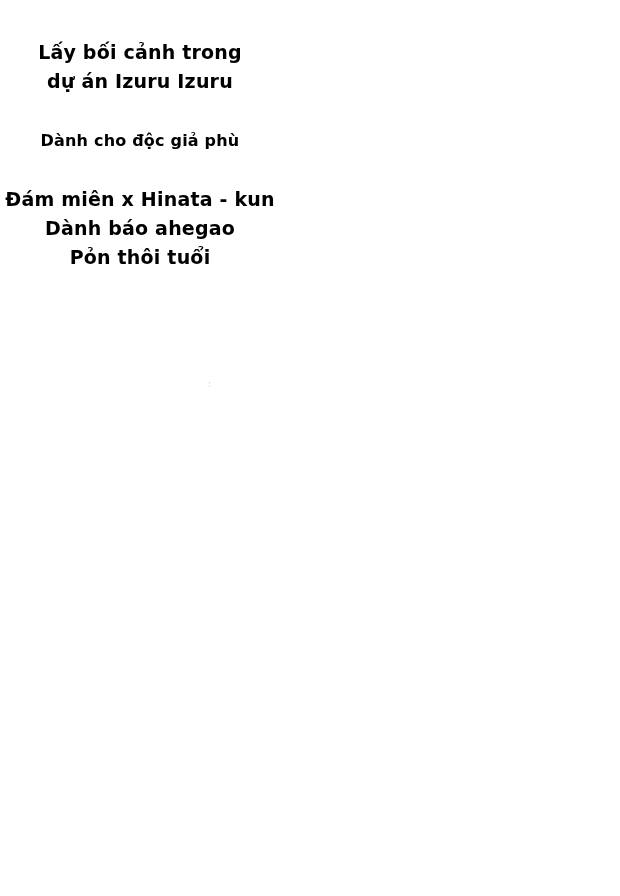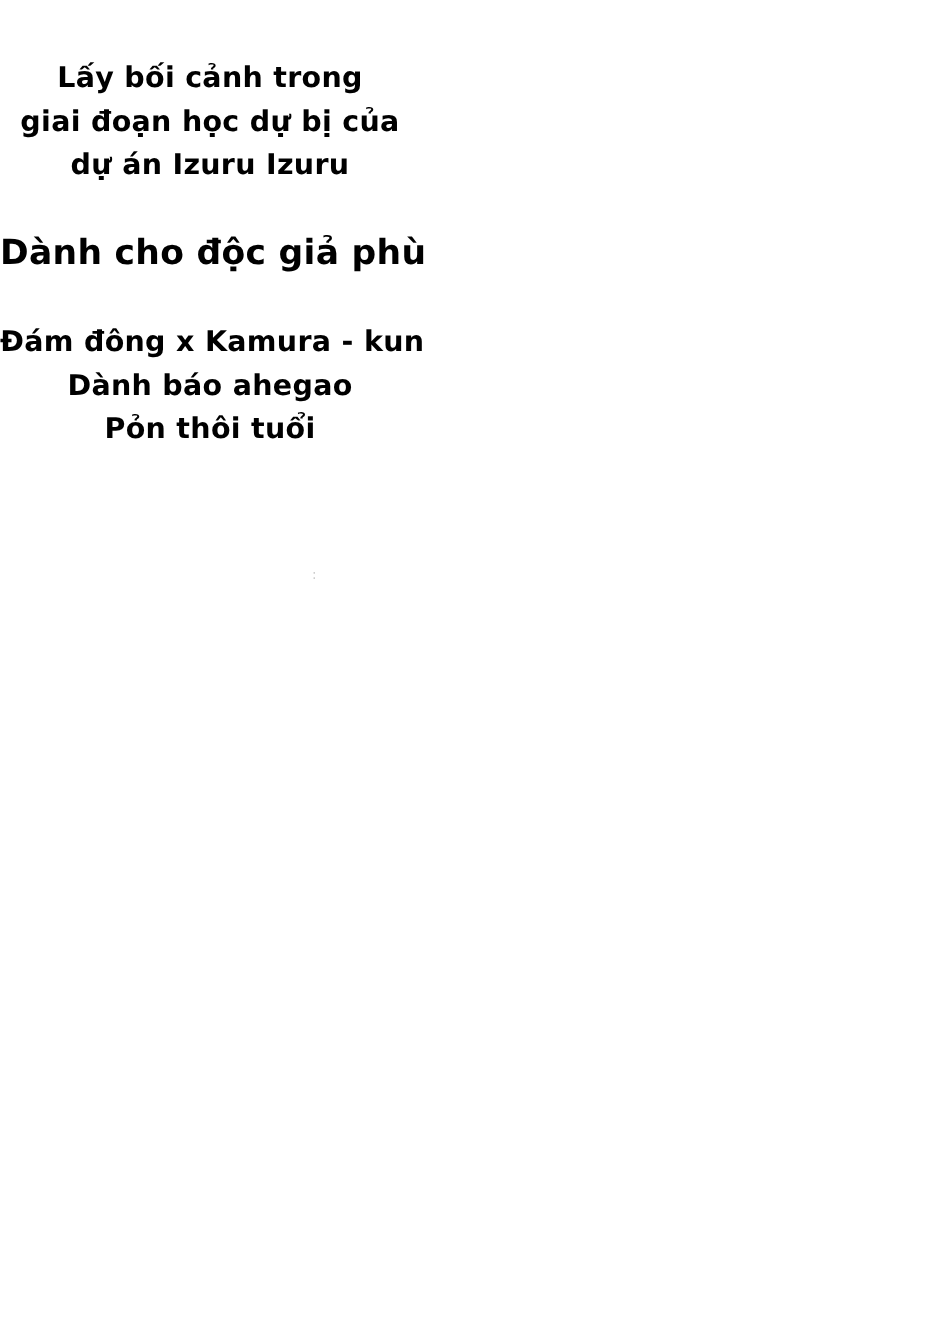--- a/index.html
+++ b/index.html
@@ -37,50 +37,49 @@
     display: block;
     font-family: "DejaVu Sans", sans-serif;
     font-weight: bold;
     font-size: 19px;
     line-height: 29px;
     color: #000000;
     letter-spacing: 0.2px;
     white-space: nowrap;
   }
   .block-1 .line { font-size: 19px; }
-  .block-2 .line { font-size: 23px; }
+  .block-2 .line { font-size: 16px; }
   .block-3 .line { font-size: 19px; }
   .faint-mark {
     position: absolute;
     left: 208px;
     top: 380px;
     font-size: 9px;
     color: #cccccc;
     line-height: 9px;
   }
 </style>
 </head>
 <body>
 
 <div class="page">
 
   <div class="text-stack">
 
     <div class="block block-1">
       <span class="line">Lấy bối cảnh trong</span>
-      <span class="line">giai đoạn học dự bị của</span>
       <span class="line">dự án Izuru Izuru</span>
     </div>
 
     <div class="block block-2">
       <span class="line">Dành cho độc giả phù</span>
     </div>
 
     <div class="block block-3">
-      <span class="line">Đám đông x Kamura - kun</span>
+      <span class="line">Đám miên x Hinata - kun</span>
       <span class="line">Dành báo ahegao</span>
       <span class="line">Pỏn thôi tuổi</span>
     </div>
 
   </div>
 
   <div class="faint-mark">:</div>
 
 </div>
 

